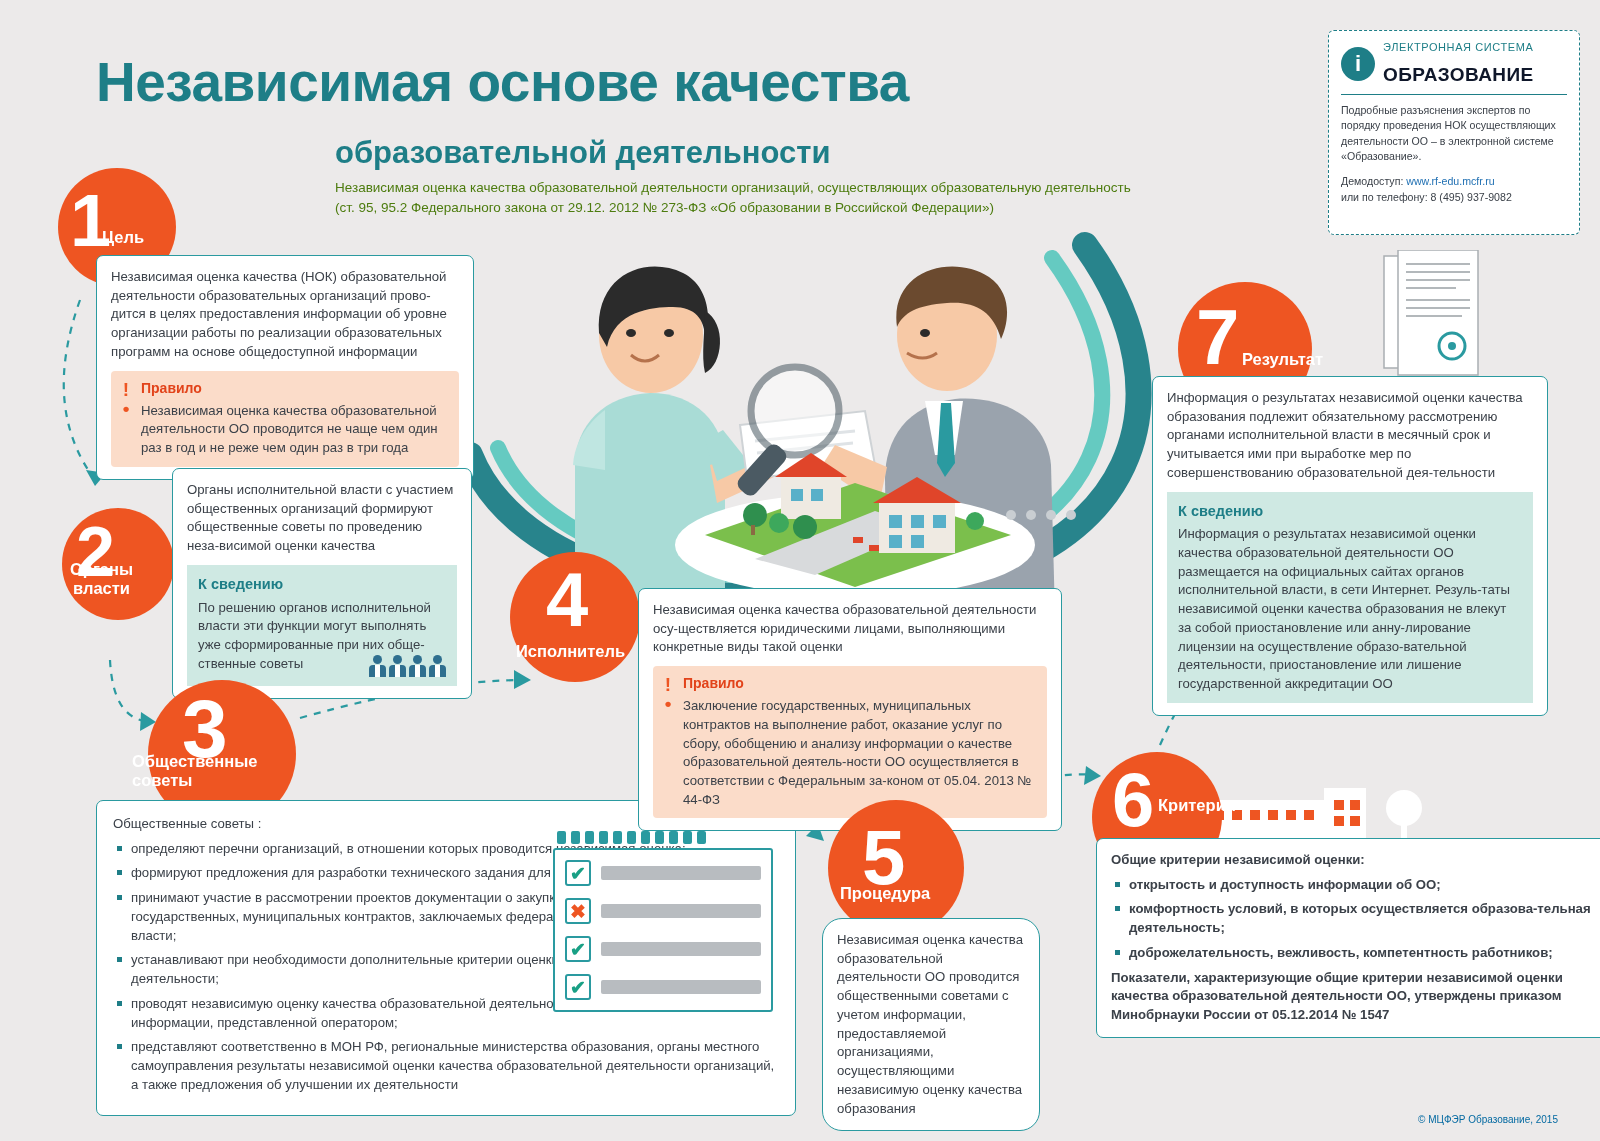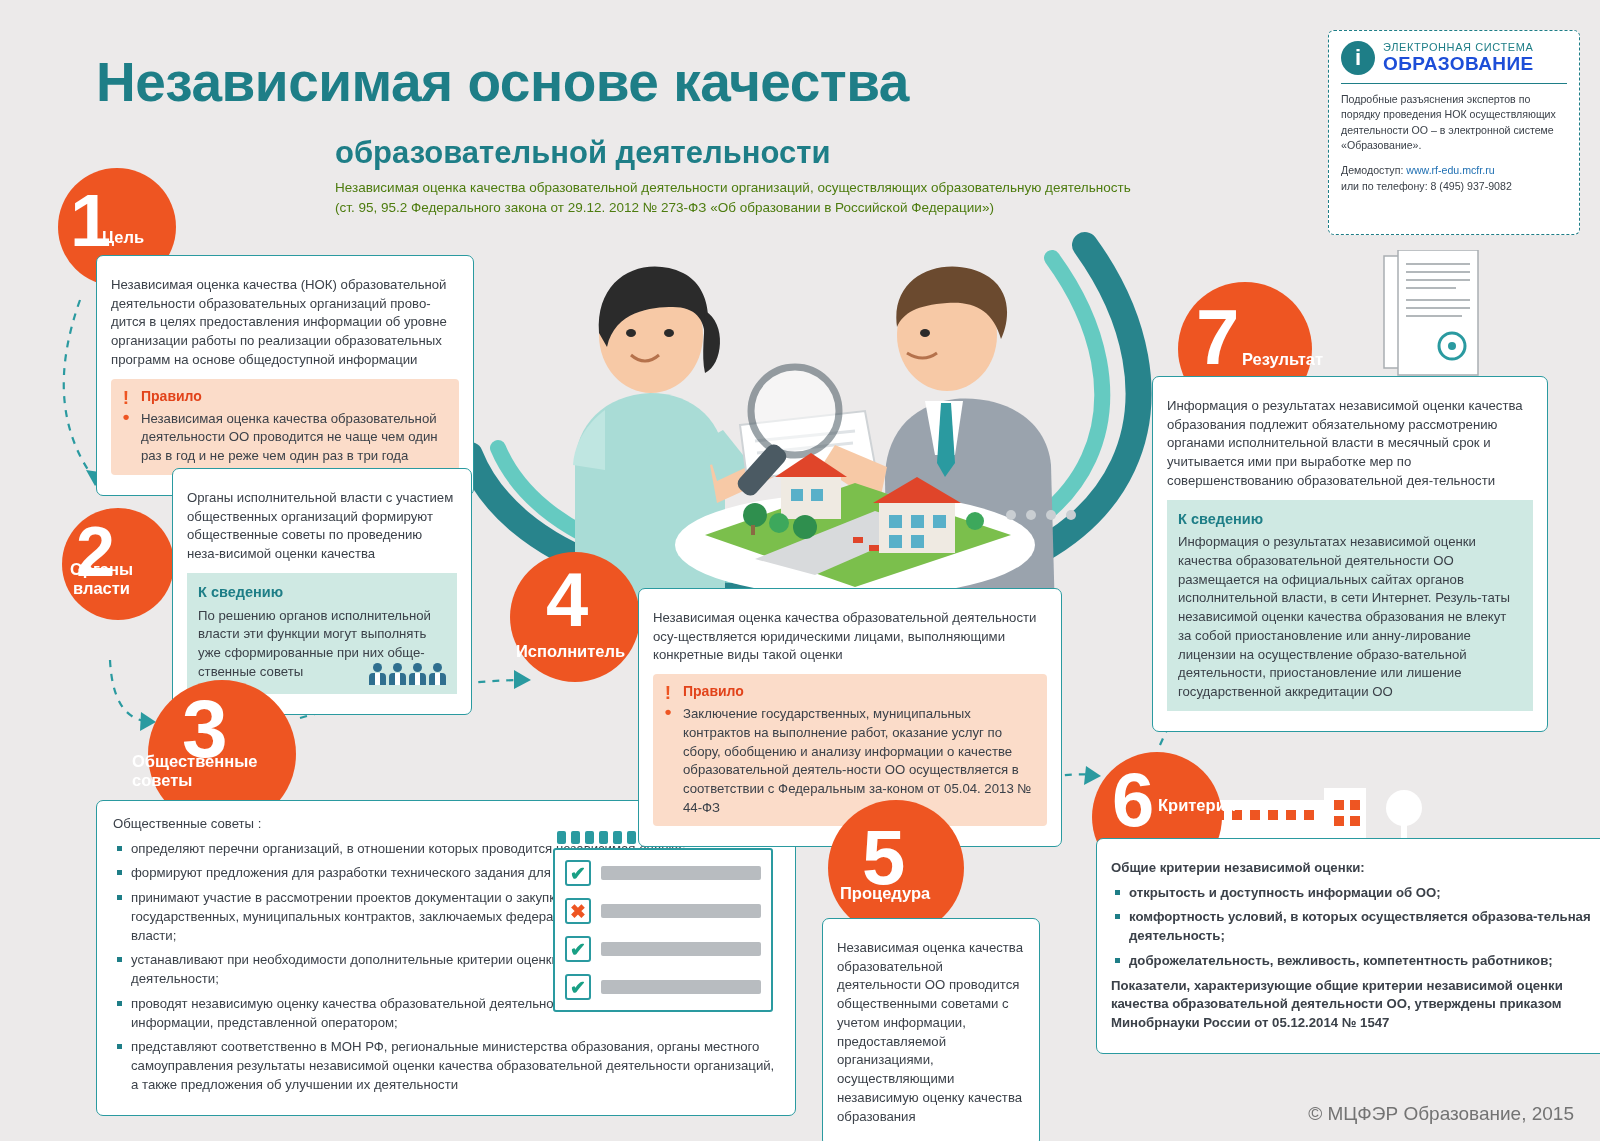--- a/index.html
+++ b/index.html
@@ -35,33 +35,33 @@
     border: 1px dashed #1e7e87; border-radius: 6px;
     background: #fff; padding: 10px 12px;
   }
   .logo-row { display: flex; align-items: center; gap: 8px; }
   .logo-mark {
     width: 34px; height: 34px; border-radius: 50%; background: #1e7e87;
     color: #fff; display: flex; align-items: center; justify-content: center;
     font-size: 22px; font-weight: bold; flex: 0 0 auto;
   }
   .logo-t1 { font-size: 11px; color: #1e7e87; letter-spacing: .6px; }
-  .logo-t2 { font-size: 19px; color: #1d4ed8; font-weight: bold; letter-spacing: .4px; }
+  .logo-t2 { font-size: 19px; color: #0f172a; font-weight: bold; letter-spacing: .4px; margin-top: 11px; }
   .logo-rule { height: 1px; background: #1e7e87; margin: 8px 0 8px; }
   .logo-text { font-size: 10.6px; line-height: 1.45; color: #3b4149; }
   .logo-text2 { font-size: 10.6px; line-height: 1.45; color: #3b4149; margin-top: 10px; }
   .logo-link { color: #1f6fb2; }
 
   
   .card {
     position: absolute;
     background: #fff;
     border: 1.6px solid #2a9aa0;
     border-radius: 7px;
-    padding: 20px 14px;
+    padding: 12px 14px;
     font-size: 13.2px;
     line-height: 1.42;
     color: #3b4149;
   }
   
   .circle {
     position: absolute; border-radius: 50%;
     background: #ee5522;
     display: flex; align-items: flex-start; justify-content: center;
   }
@@ -110,22 +110,22 @@
   .cl-box {
     width: 26px; height: 26px; border: 2px solid #2a9aa0; border-radius: 3px;
     display: flex; align-items: center; justify-content: center;
     font-size: 19px; font-weight: bold; color: #19a085; line-height: 1;
   }
   .cl-box.x { color: #ee5522; border-color: #2a9aa0; }
   .cl-line { flex: 1; height: 14px; background: #b8bcc0; border-radius: 2px; }
 
   
   .footer {
-    position: absolute; right: 26px; bottom: 16px;
-    font-size: 19px; color: #737373;
+    position: absolute; right: 42px; bottom: 16px;
+    font-size: 10px; color: #0369a1;
   }
 
   
   .doc-icon { position: absolute; left: 1378px; top: 250px; width: 105px; height: 130px; }
 
   
   .illus { position: absolute; left: 455px; top: 215px; width: 700px; height: 400px; }
 
   
   .people { display: flex; gap: 3px; justify-content: flex-end; margin-top: -18px; }
@@ -385,21 +385,21 @@
       <div class="bang">!<small>•</small></div>
       <div class="rtitle">Правило</div>
       <div>Заключение государственных, муниципальных контрактов на выполнение работ, оказание услуг по сбору, обобщению и анализу информации о качестве образовательной деятель-ности ОО осуществляется в соответствии с Федеральным за-коном от 05.04. 2013 № 44-ФЗ</div>
     </div>
   </div>
 
   <div class="circle" style="left:828px;top:800px;width:136px;height:136px;"></div>
   <div class="circle-num" style="left:862px;top:812px;font-size:78px;">5</div>
   <div class="circle-label" style="left:840px;top:884px;">Процедура</div>
 
-  <div class="card" style="left:822px;top:918px;width:218px;">
+  <div class="card" style="left:822px;top:918px;width:218px;border-radius:20px;">
     <div>Независимая оценка качества образовательной деятельности ОО проводится общественными советами с учетом информации, предоставляемой организациями, осуществляющими независимую оценку качества образования</div>
   </div>
 
   <svg class="bld" viewBox="0 0 250 60">
     <rect x="16" y="18" width="120" height="42" fill="#ffffff"></rect>
     <rect x="136" y="6" width="42" height="54" fill="#ffffff"></rect>
     <rect x="0" y="30" width="18" height="30" fill="#ffffff"></rect>
     <g fill="#ee5522">
       <rect x="26" y="28" width="10" height="10"></rect>
         <rect x="44" y="28" width="10" height="10"></rect>

